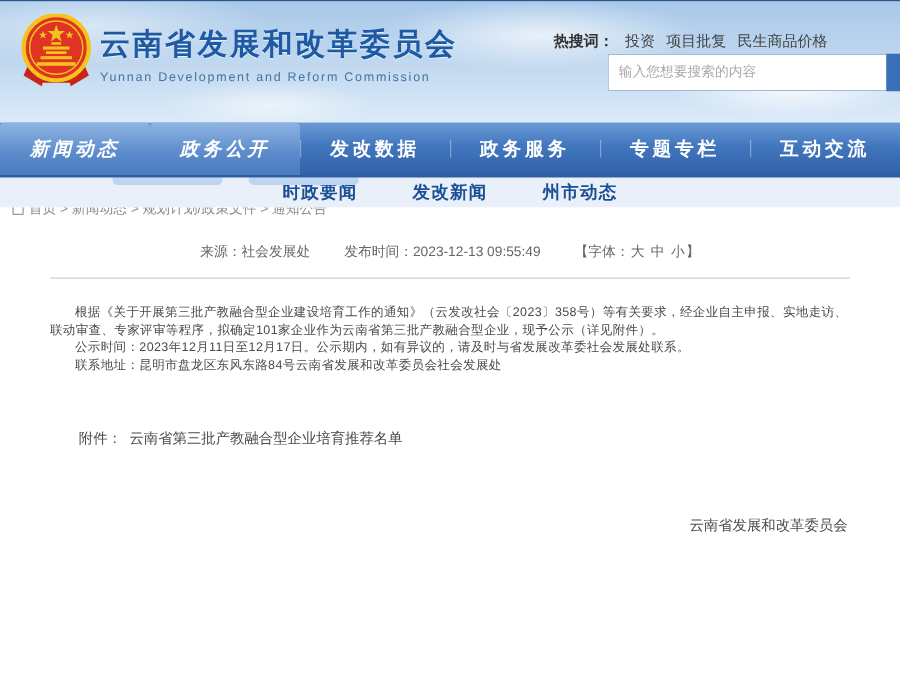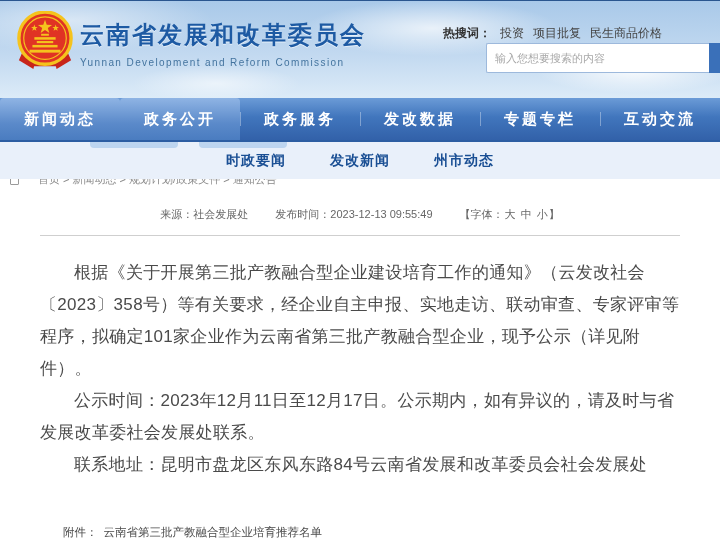--- a/index.html
+++ b/index.html
@@ -56,62 +56,63 @@
     color:#fff;font-size:15px;font-weight:bold;letter-spacing:3px;cursor:pointer;
     position:relative;white-space:nowrap;
   }
   .nav-item + .nav-item::before{
     content:"";position:absolute;left:0;top:14px;height:14px;width:1px;
     background:rgba(255,255,255,.35);
   }
   .nav-item.active{
     background:linear-gradient(180deg,#8fb4e4 0%,#5b8aca 60%,#4a7cc0 100%);
     border-radius:4px 4px 0 0;
+    font-style:italic;
   }
   .nav-item.active::before{display:none;}
   
   .subnav{
-    height:37px;background:#e9f0fa;position:relative;
+    height:24px;background:#e9f0fa;position:relative;
     display:flex;align-items:center;justify-content:center;gap:44px;
   }
   .subnav .stub{
     position:absolute;top:0;height:6px;width:88px;background:#bdd5f0;
     border-radius:0 0 4px 4px;
   }
   .subnav .stub.s1{left:90px;}
   .subnav .stub.s2{left:199px;}
   .subnav a{
     font-family:"Liberation Serif","DejaVu Serif",serif;
     font-size:14px;font-weight:bold;color:#1a4f94;text-decoration:none;cursor:pointer;
     letter-spacing:1px;
   }
   
   .crumb-row{height:9px;overflow:hidden;background:#fff;position:relative;}
   .crumb-inner{
     margin-top:-7px;padding-left:10px;font-size:11px;color:#8a8a8a;
-    display:flex;align-items:center;gap:19px;white-space:nowrap;
+    display:flex;align-items:center;gap:4px;white-space:nowrap;
   }
   .crumb-icon{
     display:inline-block;width:7px;height:9px;border:1px solid #9a9a9a;border-radius:1px;
   }
   
   .article{padding:0 40px;}
   .art-title{
     margin-top:22px;text-align:center;font-size:19px;font-weight:bold;color:#333;
     letter-spacing:.5px;
   }
   .art-meta{
     margin-top:19px;text-align:center;font-size:11px;color:#666;white-space:nowrap;
   }
   .art-meta .grp{margin:0 12px;}
   .art-meta .fs{cursor:pointer;margin:0 1px;}
   .divider{border:none;border-top:1px solid #cfcfcf;margin:13px 0 0 0;}
   .body-text{margin-top:21px;}
   .body-text p{
-    margin:0;font-size:17px;color:#4a4a4a;line-height:32px;text-indent:2em;
+    margin:0;font-size:10px;color:#4a4a4a;line-height:14px;text-indent:2em;
     letter-spacing:.3px;
   }
   .attach{
     margin-top:40px;font-size:11.5px;color:#4a4a4a;text-indent:2em;line-height:22px;
   }
   .attach .attach-link{color:#4a4a4a;text-decoration:none;cursor:pointer;margin-left:6px;}
   .signature{margin-top:46px;text-align:right;font-size:11.5px;color:#4a4a4a;line-height:26px;}
   .signature .line{padding-right:2px;}
 </style>
 </head>
@@ -149,22 +150,22 @@
         <circle cx="8.5" cy="8.5" r="6" fill="none" stroke="#ffffff" stroke-width="2.4"></circle>
         <line x1="13" y1="13" x2="18" y2="18" stroke="#ffffff" stroke-width="2.8" stroke-linecap="round"></line>
       </svg>
     </button>
   </div>
 </div>
 
 <div class="nav">
   <div class="nav-item active">新闻动态</div>
   <div class="nav-item active">政务公开</div>
+  <div class="nav-item">发改数据</div>
   <div class="nav-item">政务服务</div>
-  <div class="nav-item">发改数据</div>
   <div class="nav-item">专题专栏</div>
   <div class="nav-item">互动交流</div>
 </div>
 
 <div class="subnav">
   <div class="stub s1"></div>
   <div class="stub s2"></div>
   <a>时政要闻</a>
   <a>发改新闻</a>
   <a>州市动态</a>

